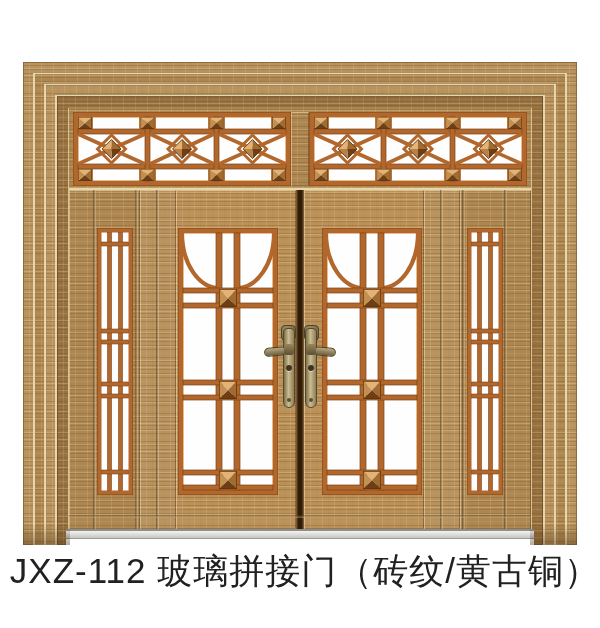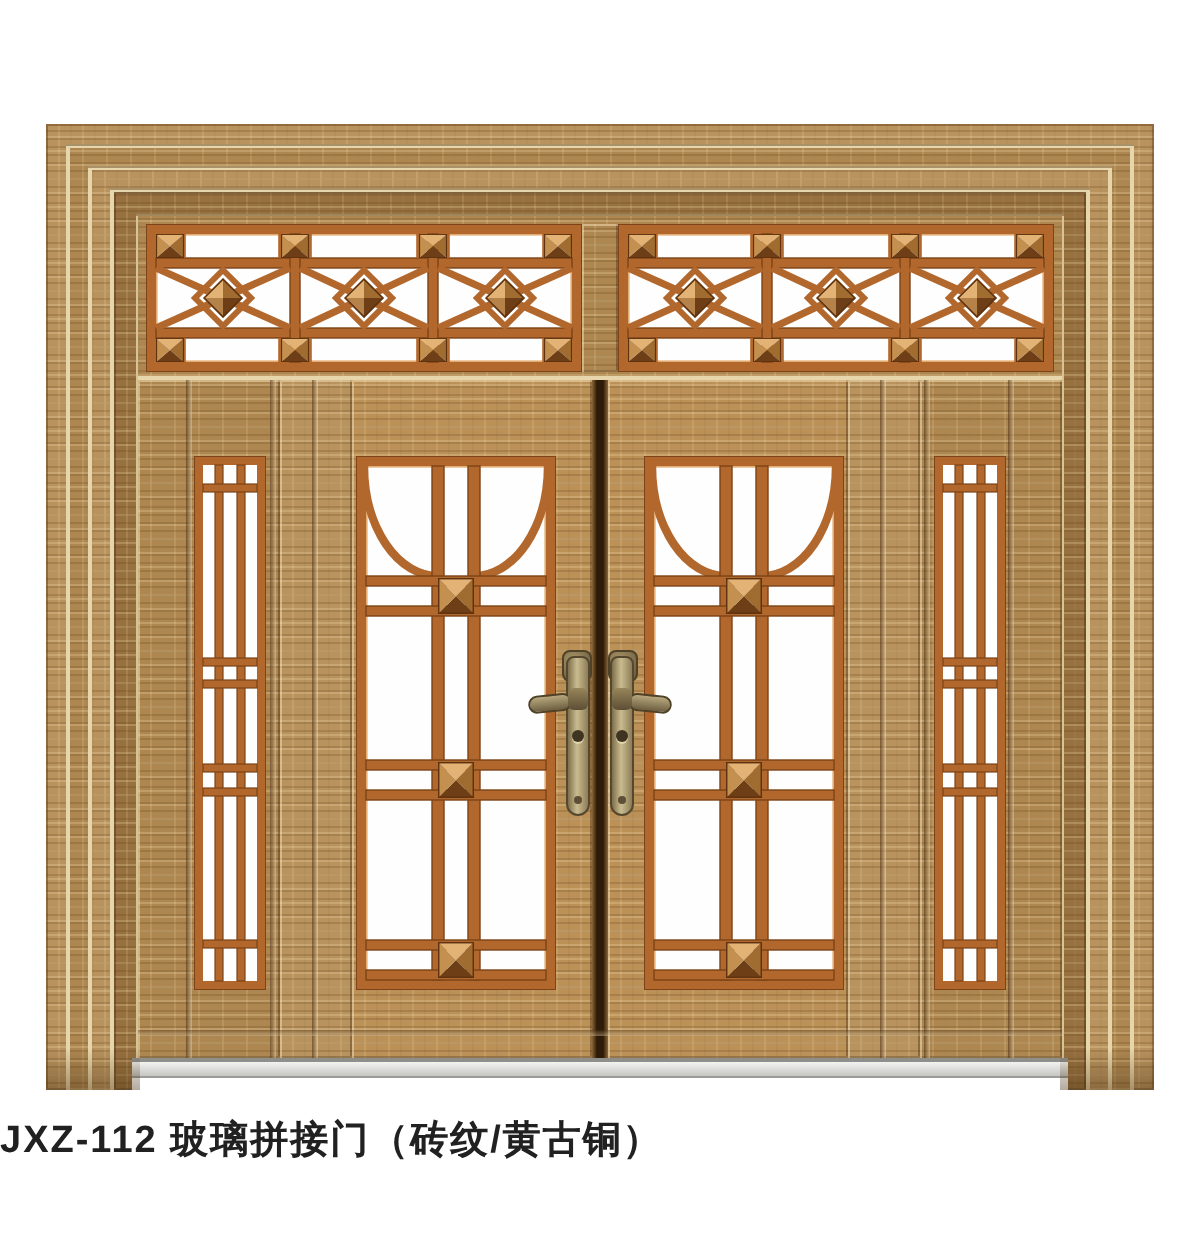--- a/index.html
+++ b/index.html
@@ -38,22 +38,22 @@
   .lever{position:absolute;width:22px;height:9px;border:1px solid #4e4228;border-radius:5px;
          background:linear-gradient(180deg,#b7a87e,#6e5f42);box-sizing:border-box;}
   .hub{position:absolute;width:10px;height:11px;border-radius:3px;background:linear-gradient(180deg,#978659,#5d4f35);}
   .keyhole{position:absolute;width:6px;height:6px;border-radius:50%;background:#3f3422;box-shadow:0 1px 0 rgba(255,245,210,.5);}
   .screw{position:absolute;width:4px;height:4px;border-radius:50%;background:#5c4f35;}
   #threshold{position:absolute;left:66px;top:529px;width:468px;height:10px;
     background:linear-gradient(180deg,#f3f3f1,#c6c6c2);border-top:2px solid #8e8e8a;border-bottom:1px solid #9b9b97;box-sizing:border-box;}
   .floor-strip{position:absolute;left:66px;top:539px;width:468px;height:8px;background:#ffffff;}
   .foot-shadow{position:absolute;top:524px;width:47px;height:21px;
     background:linear-gradient(180deg, rgba(70,45,15,0), rgba(70,45,15,.40));}
-  #caption{position:absolute;left:0;top:554px;width:600px;text-align:left;
-    font-size:19px;font-weight:bold;color:#212121;letter-spacing:1px;line-height:34px;}
+  #caption{position:absolute;left:0;top:554px;width:600px;text-align:right;
+    font-size:35px;font-weight:normal;color:#212121;letter-spacing:1px;line-height:34px;}
   .gap-dark{background:linear-gradient(90deg,#8a6637,#2f1c08 30%,#2f1c08 70%,#8a6637);}
 </style>
 </head>
 <body>
 
 <svg width="0" height="0" style="position:absolute" aria-hidden="true">
   <defs>
 
     <symbol id="pyr" viewBox="0 0 20 20" preserveAspectRatio="none">
       <polygon points="0,0 20,0 10,10" fill="#e3b376"></polygon>

